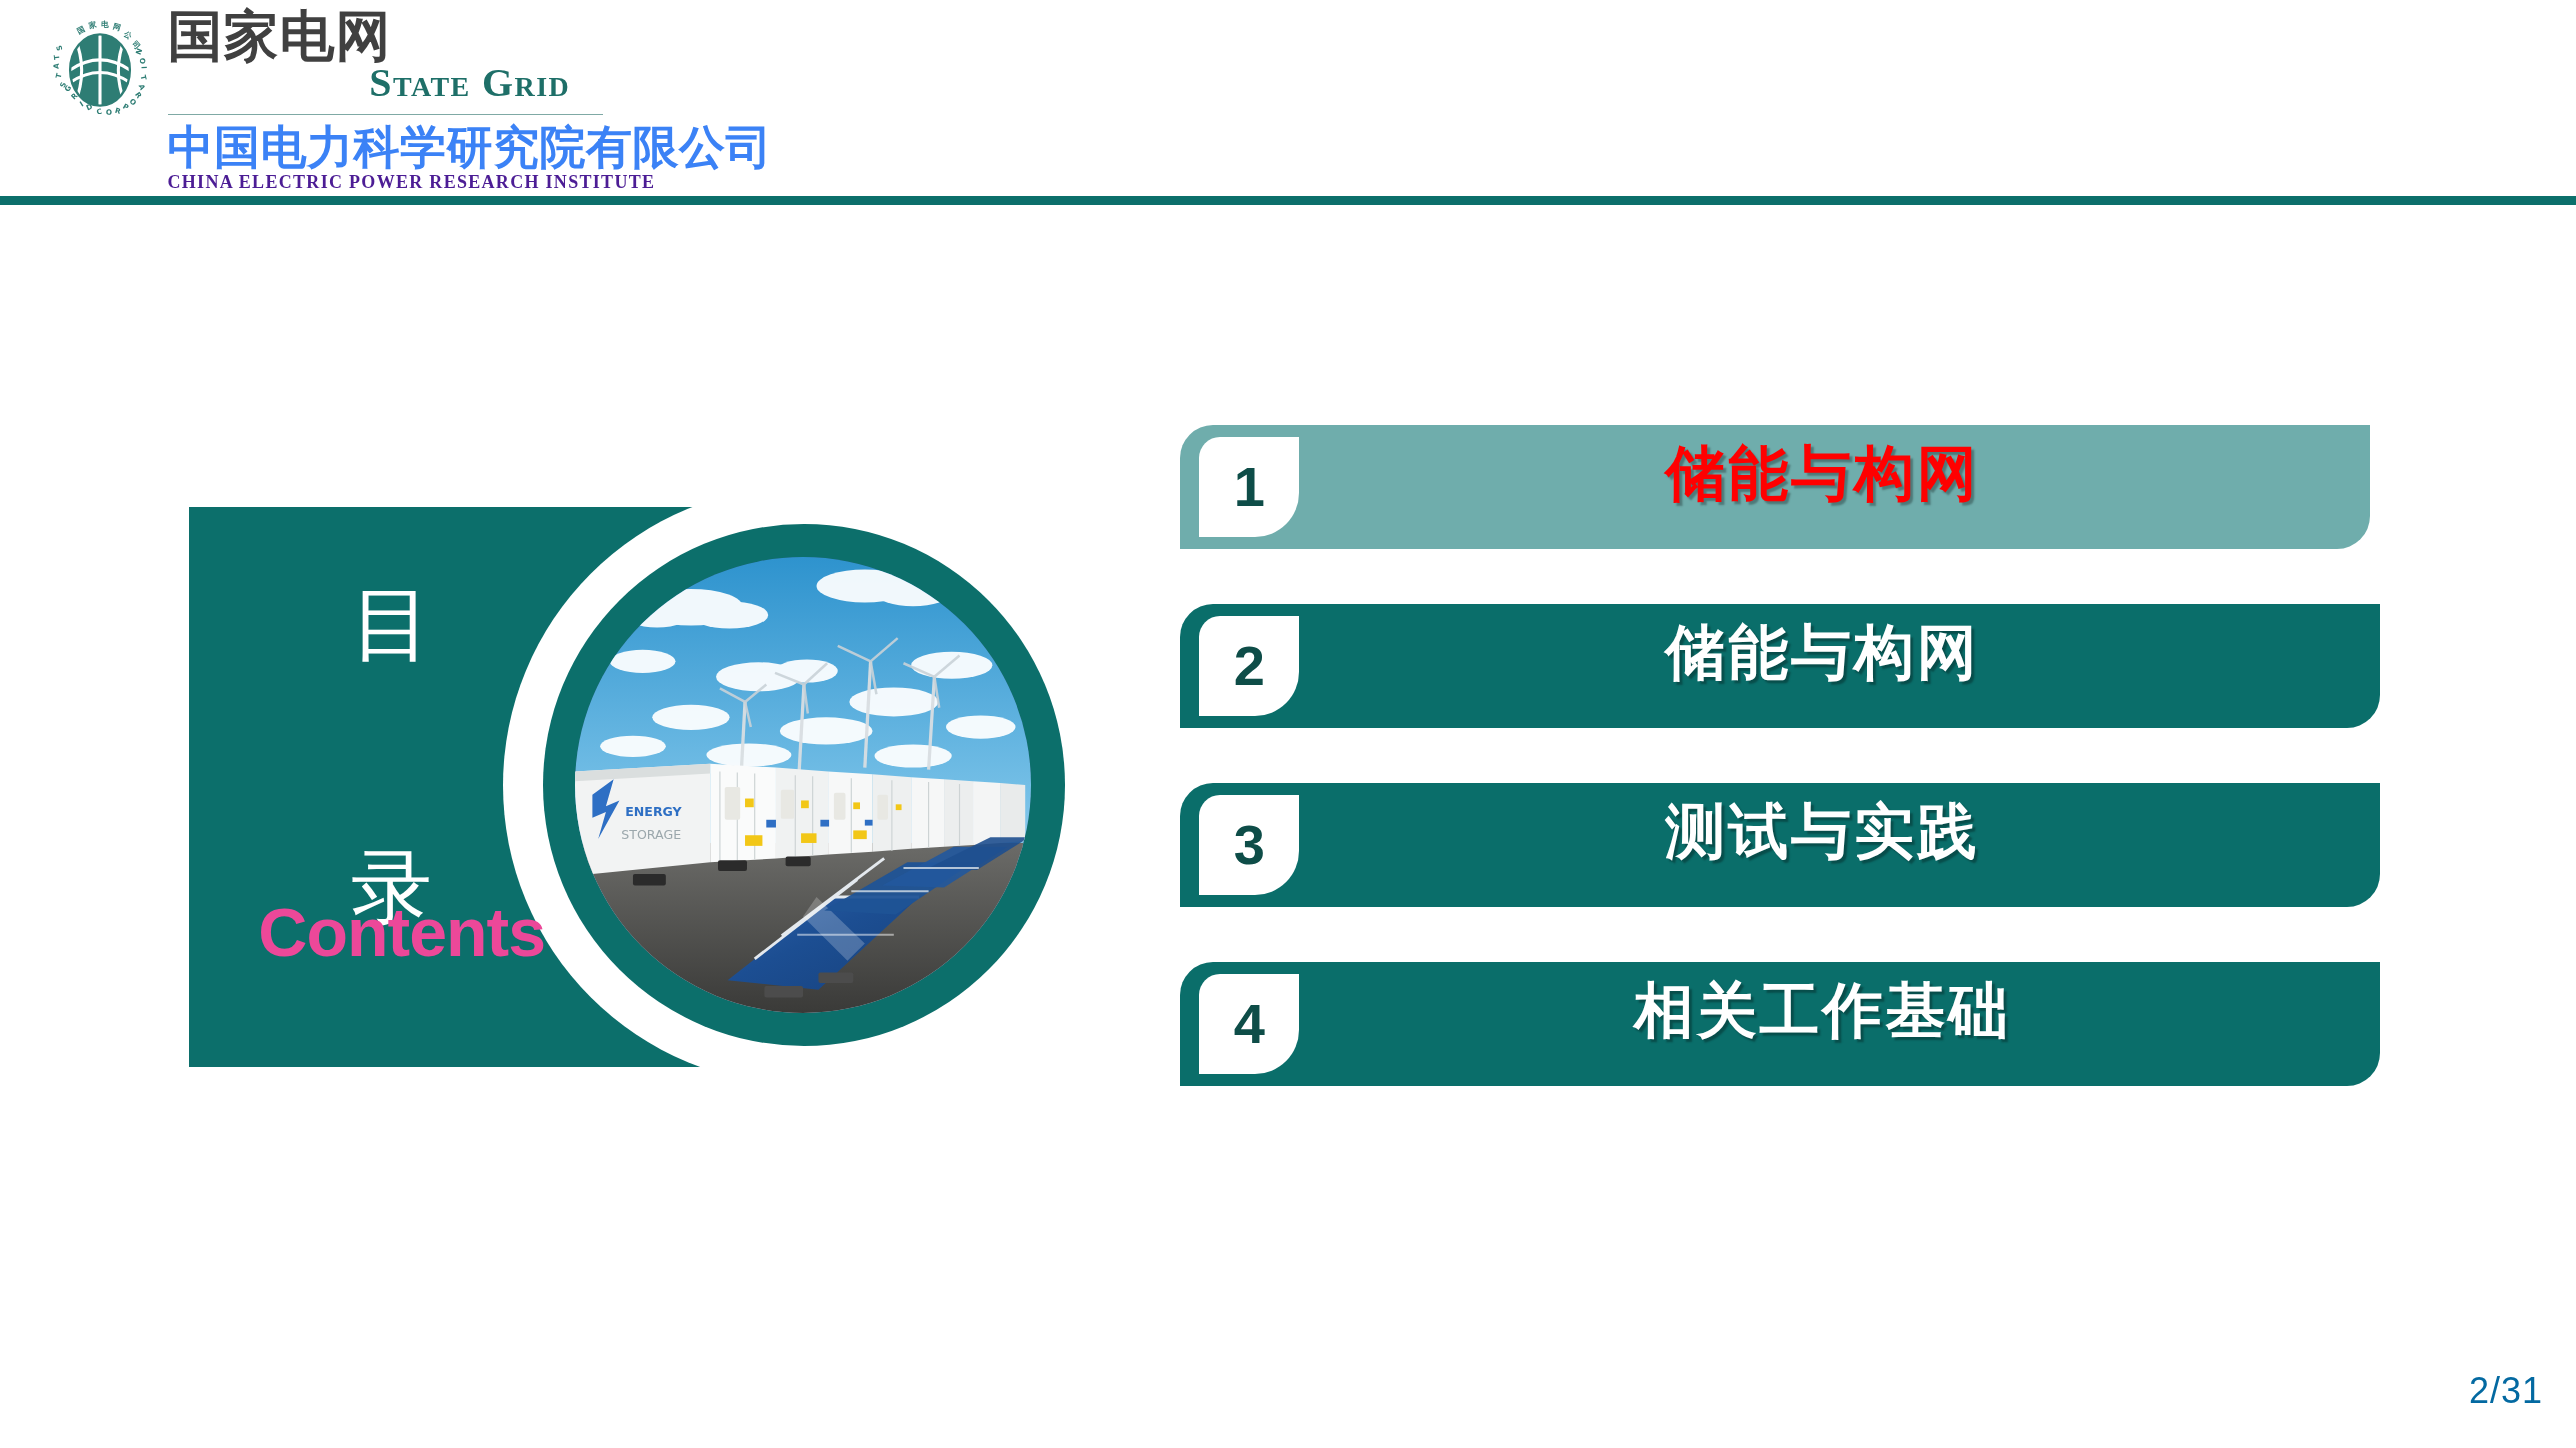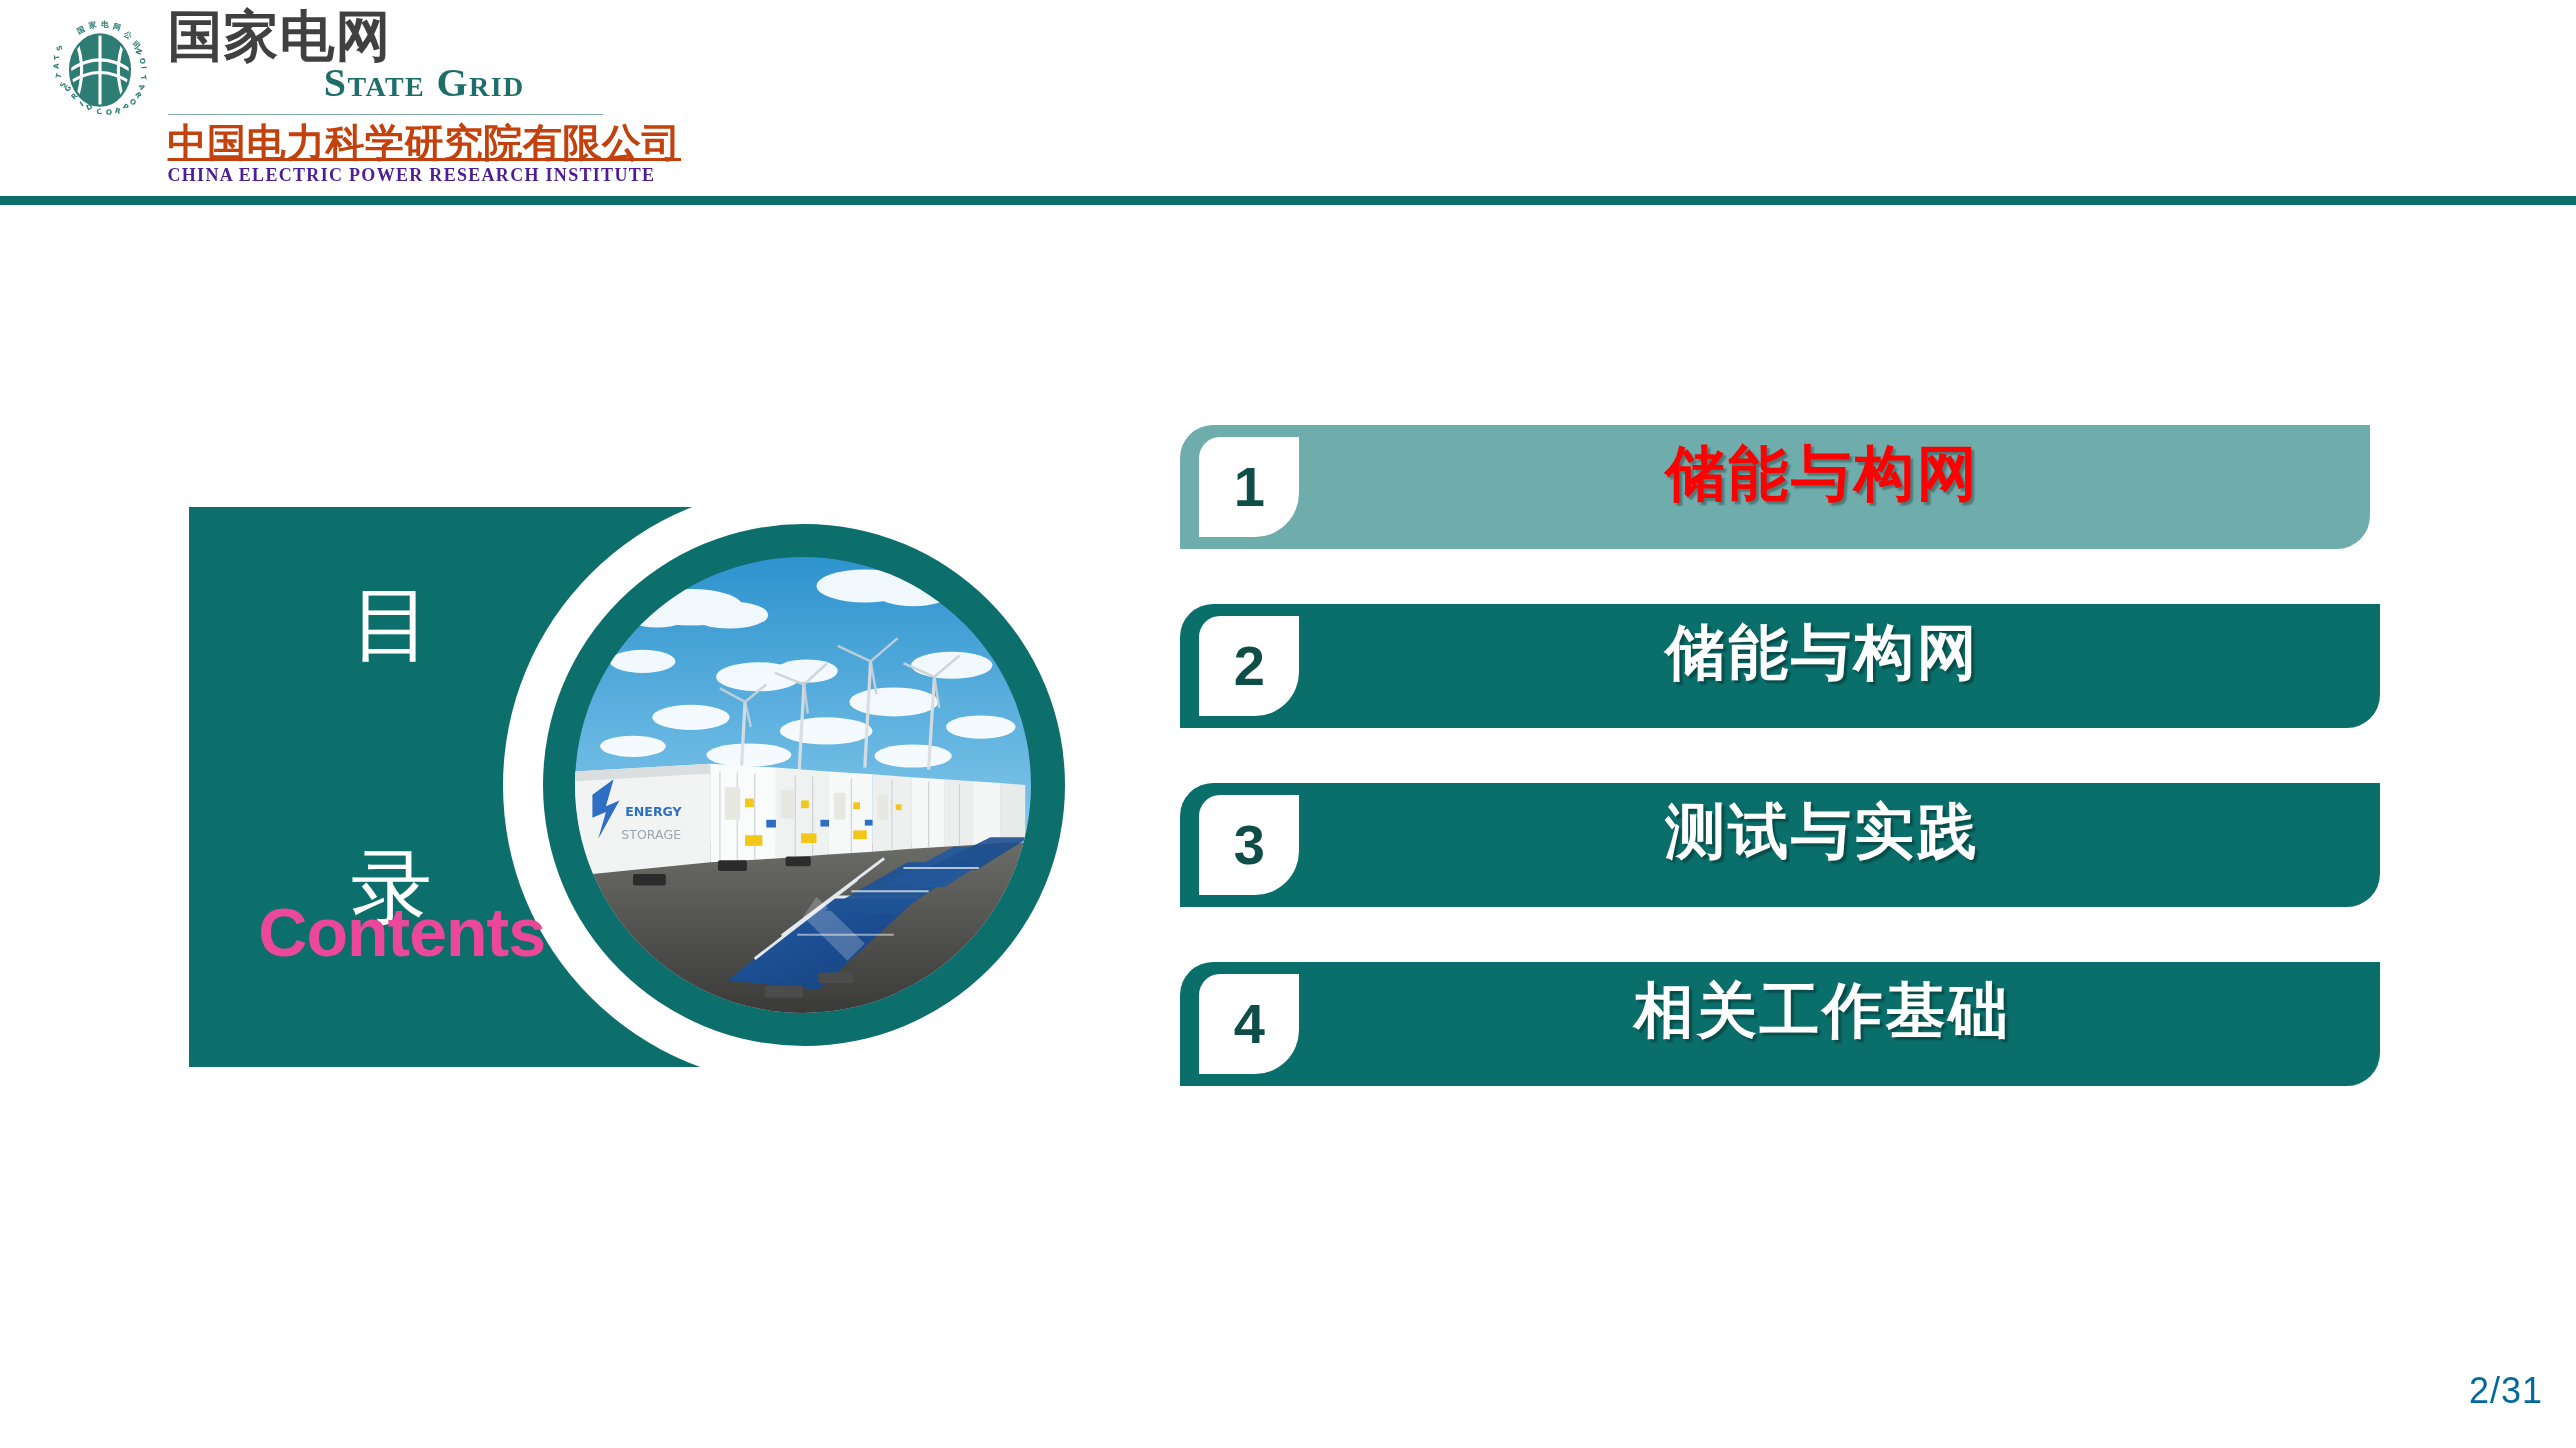--- a/index.html
+++ b/index.html
@@ -60,27 +60,26 @@
     text-align: center;
   }
   #brand-rule {
     width: 435px;
     height: 1.9px;
     background: #7FA9A5;
     margin: 9.7px 0 7.7px 0;
   }
   #brand-cn-sub {
     font-family: "DejaVu Sans", sans-serif;
-    font-size: 39px;
-    font-weight: bold;
-    color: #c2410c;
+    font-size: 46px;
+    font-weight: bold;
+    color: #3b82f6;
     letter-spacing: 0.5px;
     line-height: 1.05;
     white-space: nowrap;
-    text-decoration: underline;
   }
   #brand-en-sub {
     font-family: "Liberation Serif", serif;
     font-size: 18px;
     font-weight: bold;
     color: #4c1d95;
     letter-spacing: 1.3px;
     white-space: nowrap;
     margin-top: 1px;
   }

